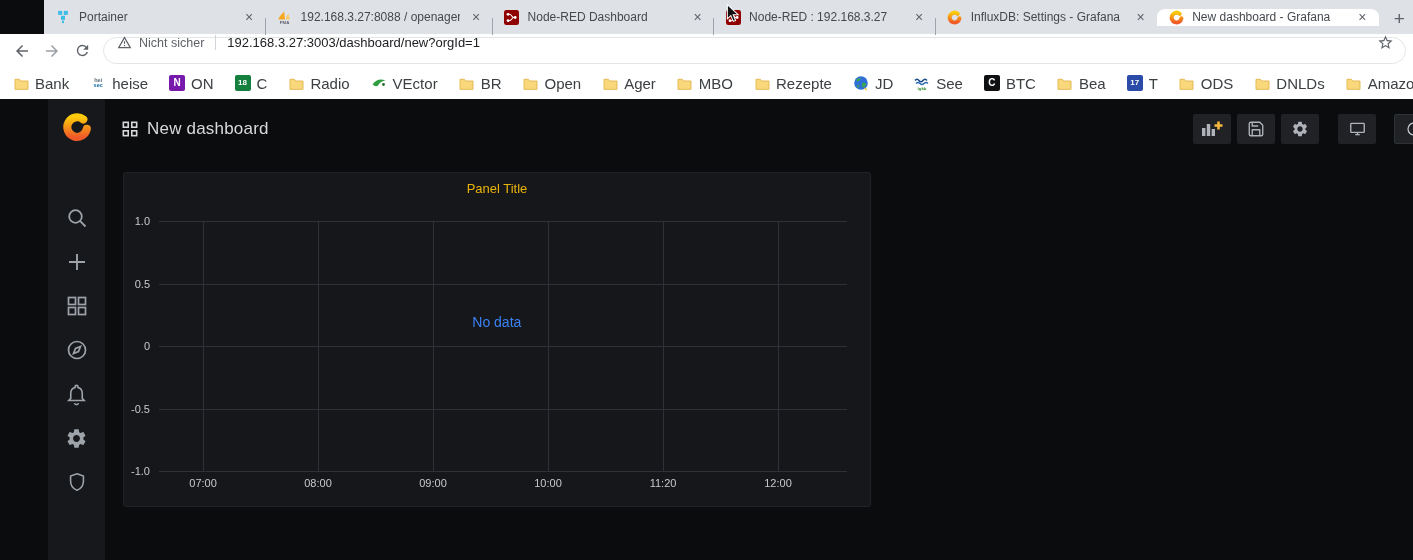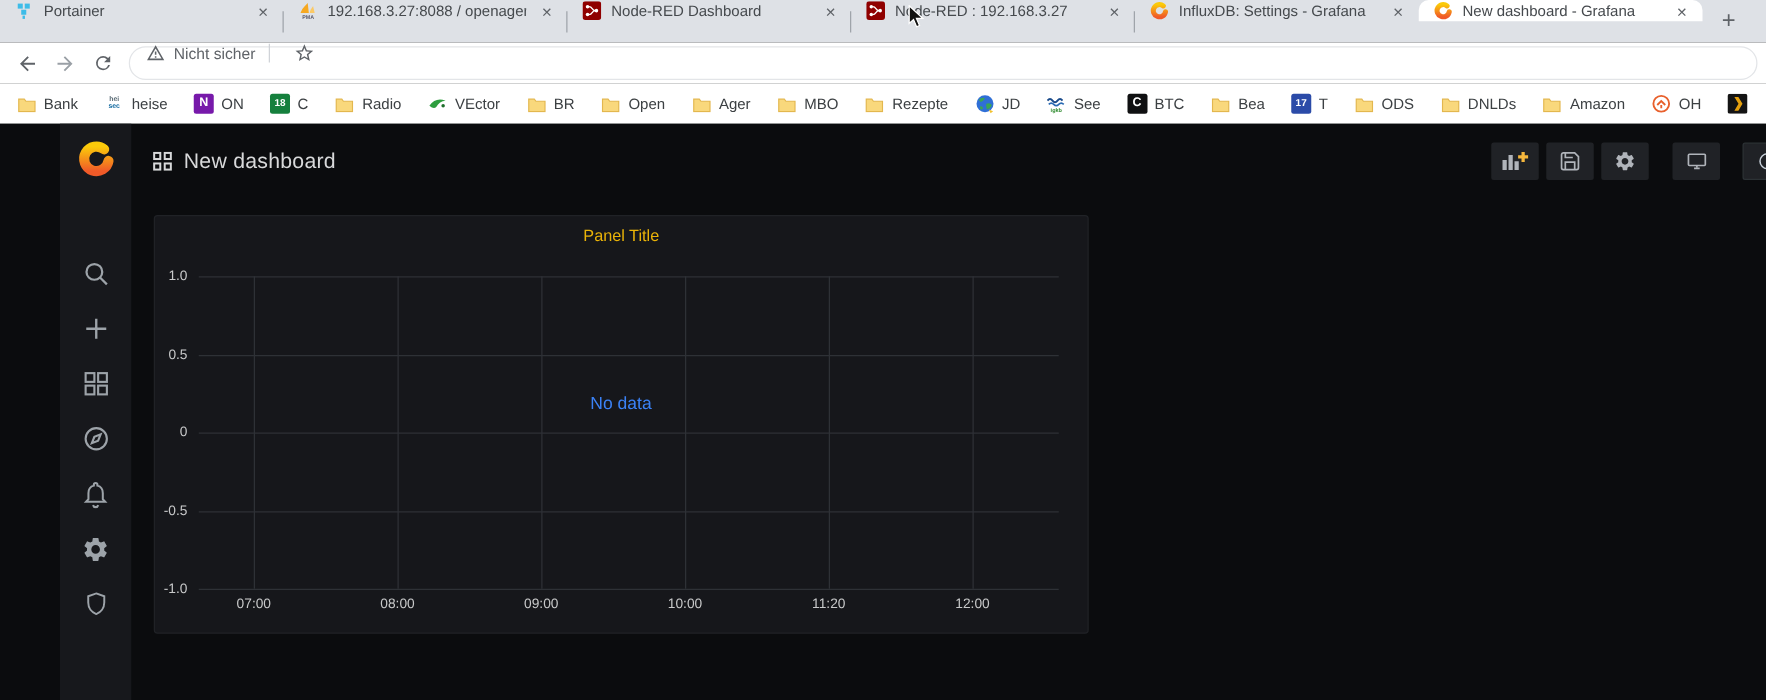--- a/index.html
+++ b/index.html
@@ -1,20 +1,20 @@
 <!DOCTYPE html>
 <html><head>
 <meta charset="utf-8">
 <style>
   * { box-sizing: border-box; margin: 0; padding: 0; }
   html,body { width:1413px; height:560px; overflow:hidden; }
   body { font-family:"Liberation Sans","DejaVu Sans",sans-serif; background:#0b0c0e; position:relative; }
 
   
-  .tabstrip { height:34px; background:#dee1e6; display:flex; align-items:flex-start; }
+  .tabstrip { height:34px; background:#dee1e6; display:flex; align-items:center;margin-left:44px; }
   .tab { width:227px; display:flex; align-items:center; padding:0 8px 0 11px; gap:8px; position:relative; cursor:default; }
   .tab .favicon { width:16px; height:16px; flex:0 0 16px; display:flex; align-items:center; justify-content:center; }
   .tab .tab-title { flex:1; font-size:12px; color:#45494d; white-space:nowrap; overflow:hidden; }
   .tab .tab-close { width:17px; height:17px; flex:0 0 17px; display:flex; align-items:center; justify-content:center;
                     font-size:14px; color:#5f6368; border-radius:50%; }
   .tab.active { background:#ffffff; border-radius:8px 8px 0 0; }
   .tab.has-sep::after { content:""; position:absolute; right:0; top:9px; height:17px; width:1px; background:#9fa4aa; }
   .newtab { width:28px; height:28px; margin:3px 0 0 7px; display:flex; align-items:center; justify-content:center;
             font-size:19px; color:#5f6368; border-radius:50%; }
 
@@ -24,21 +24,21 @@
   .omnibox { flex:1; height:27px; margin-left:6px; background:#fff; border:1px solid #e3e5e8; border-radius:14px;
              display:flex; align-items:center; padding:0 10px 16px 13px; }
   .sec-label { font-size:12.5px; color:#5f6368; margin:0 0 0 7px; white-space:nowrap; }
   .omni-sep { width:1px; height:15px; background:#d0d3d8; margin:0 11px; }
   .url { font-size:13px; color:#202124; white-space:nowrap; overflow:hidden; flex:1; }
   .star { margin-left:8px; flex:0 0 18px; display:flex; }
 
   
   .bookmarks { height:32px; background:#ffffff; display:flex; align-items:center; padding:0 0 0 13px; gap:21px; overflow:hidden; }
   .bm { display:flex; align-items:center; gap:6px; flex:0 0 auto; }
-  .bm-label { font-size:12px; color:#3c4043; white-space:nowrap; }
+  .bm-label { font-size:15px; color:#3c4043; white-space:nowrap; }
   .bm-ico { width:16px; height:16px; display:flex; align-items:center; justify-content:center; flex:0 0 16px; }
   .sq-ico { width:16px; height:16px; border-radius:2px; display:flex; align-items:center; justify-content:center;
             color:#fff; font-weight:bold; line-height:1; }
   .heise-txt { font-size:5.5px; line-height:5px; font-weight:bold; color:#10689f; text-align:center; }
   .heise-txt b { color:#5a6b75; }
 
   
   .app { height:461px; display:flex; background:#0b0c0e;padding-left:48px; }
   .sidebar { width:57px; background:#17181c; display:flex; flex-direction:column; align-items:center; flex:0 0 57px; }
   .logo { margin-top:13px; }
@@ -191,20 +191,21 @@
       </svg>
   </span>
   <div class="omnibox">
     <span style="display:flex">
       <svg width="15" height="15" viewBox="0 0 24 24">
           <path d="M12 5.99L19.53 19H4.47L12 5.99M12 2L1 21h22L12 2zm1 14h-2v2h2v-2zm0-6h-2v4h2v-4z" fill="#5f6368"></path>
         </svg>
     </span>
     <span class="sec-label">Nicht sicher</span>
     <span class="omni-sep"></span>
+    <span class="url">192.168.3.27:3003/dashboard/new?orgId=1</span>
     <span class="star">
       <svg width="17" height="17" viewBox="0 0 24 24">
           <path d="M22 9.24l-7.19-.62L12 2 9.19 8.63 2 9.24l5.46 4.73L5.82 21 12 17.27 18.18 21l-1.63-7.03L22 9.24zM12 15.4l-3.76 2.27 1-4.28-3.32-2.88 4.38-.38L12 6.1l1.71 4.04 4.38.38-3.32 2.88 1 4.28L12 15.4z" fill="#5f6368"></path>
         </svg>
     </span>
   </div>
 </div>
 
 <div class="bookmarks">
 

